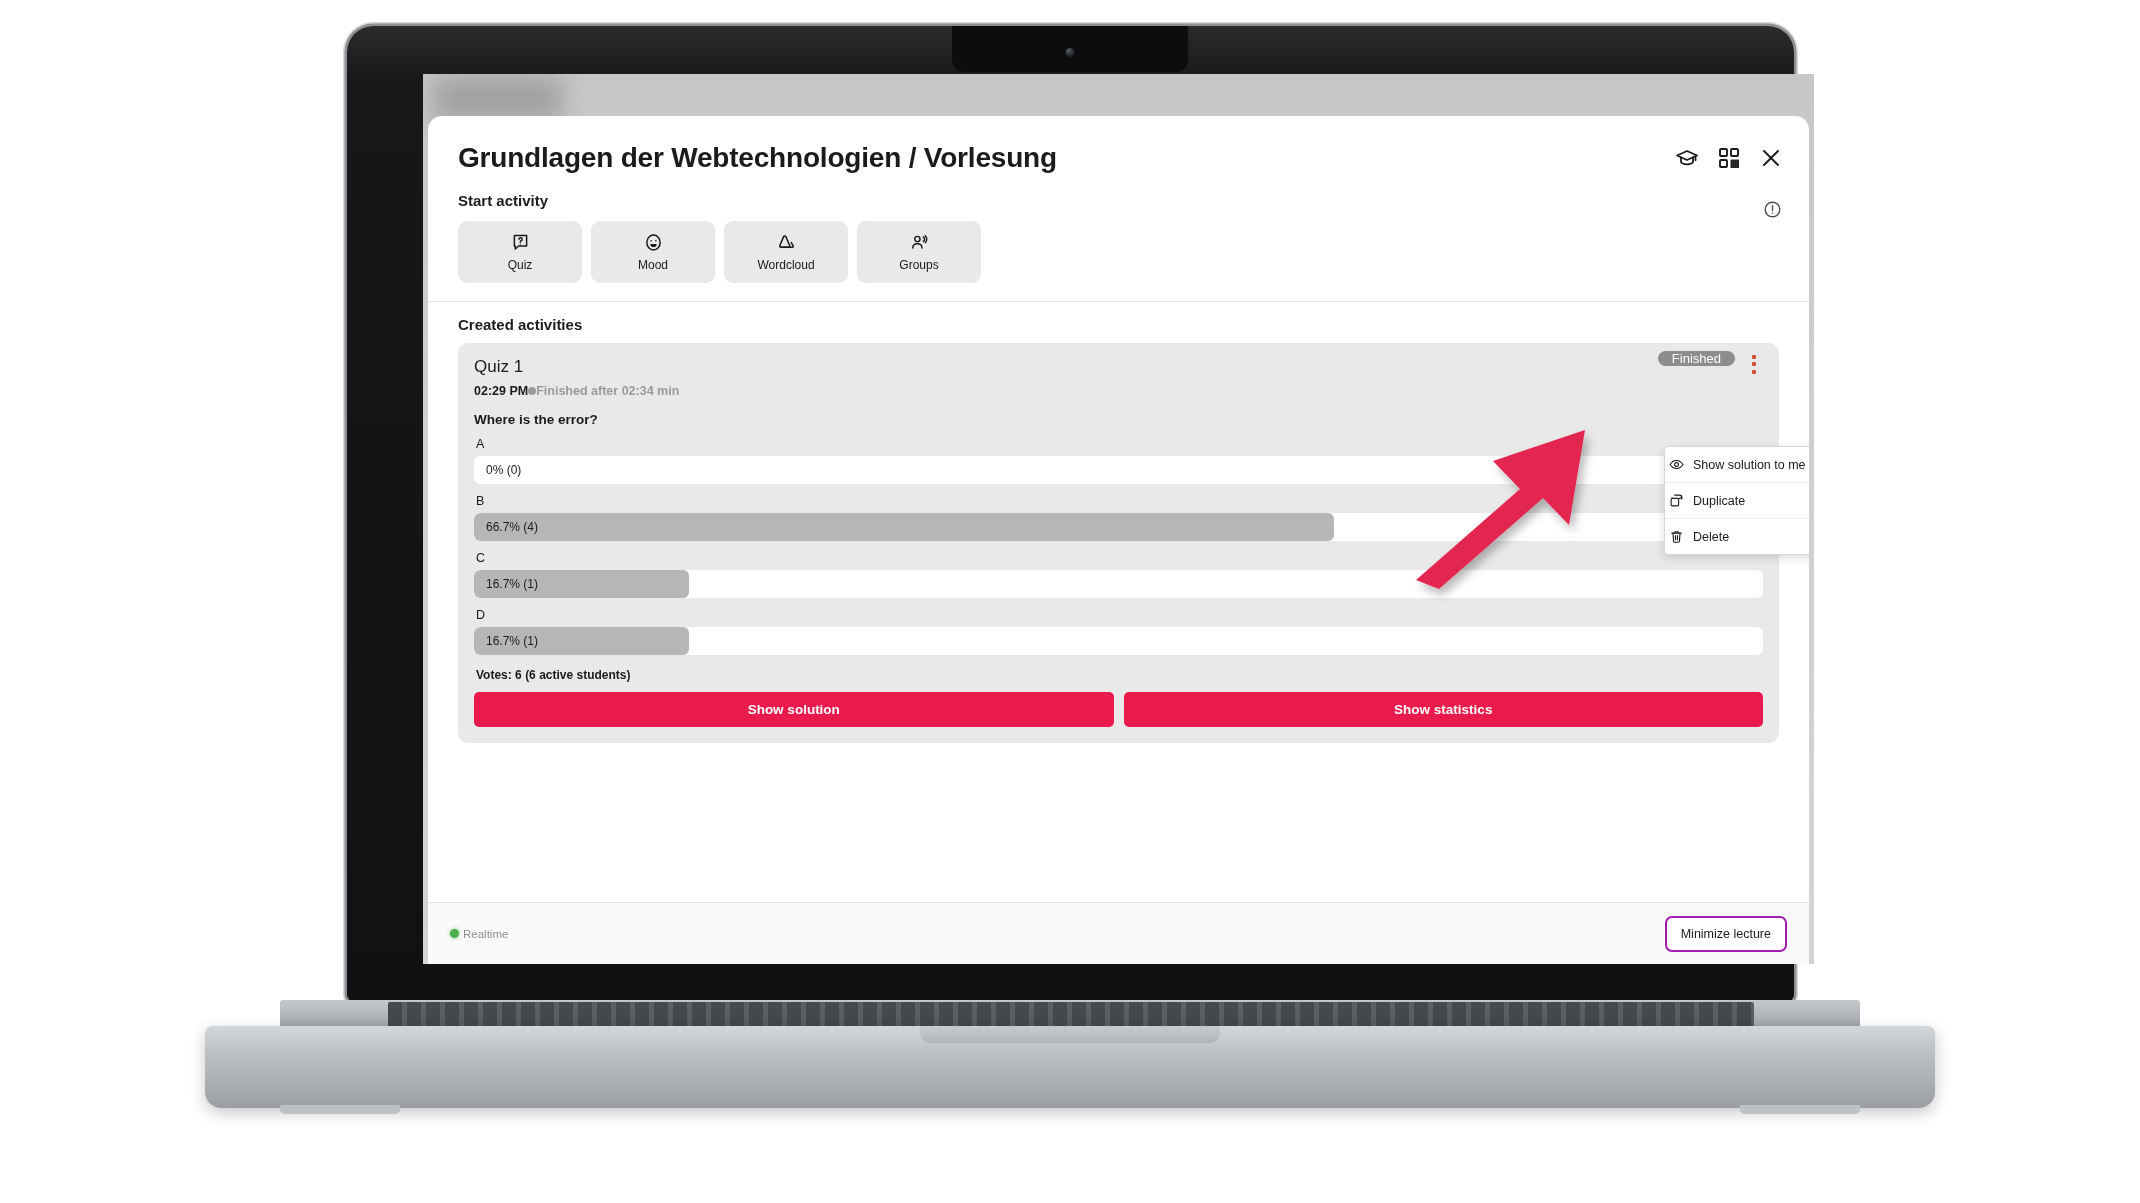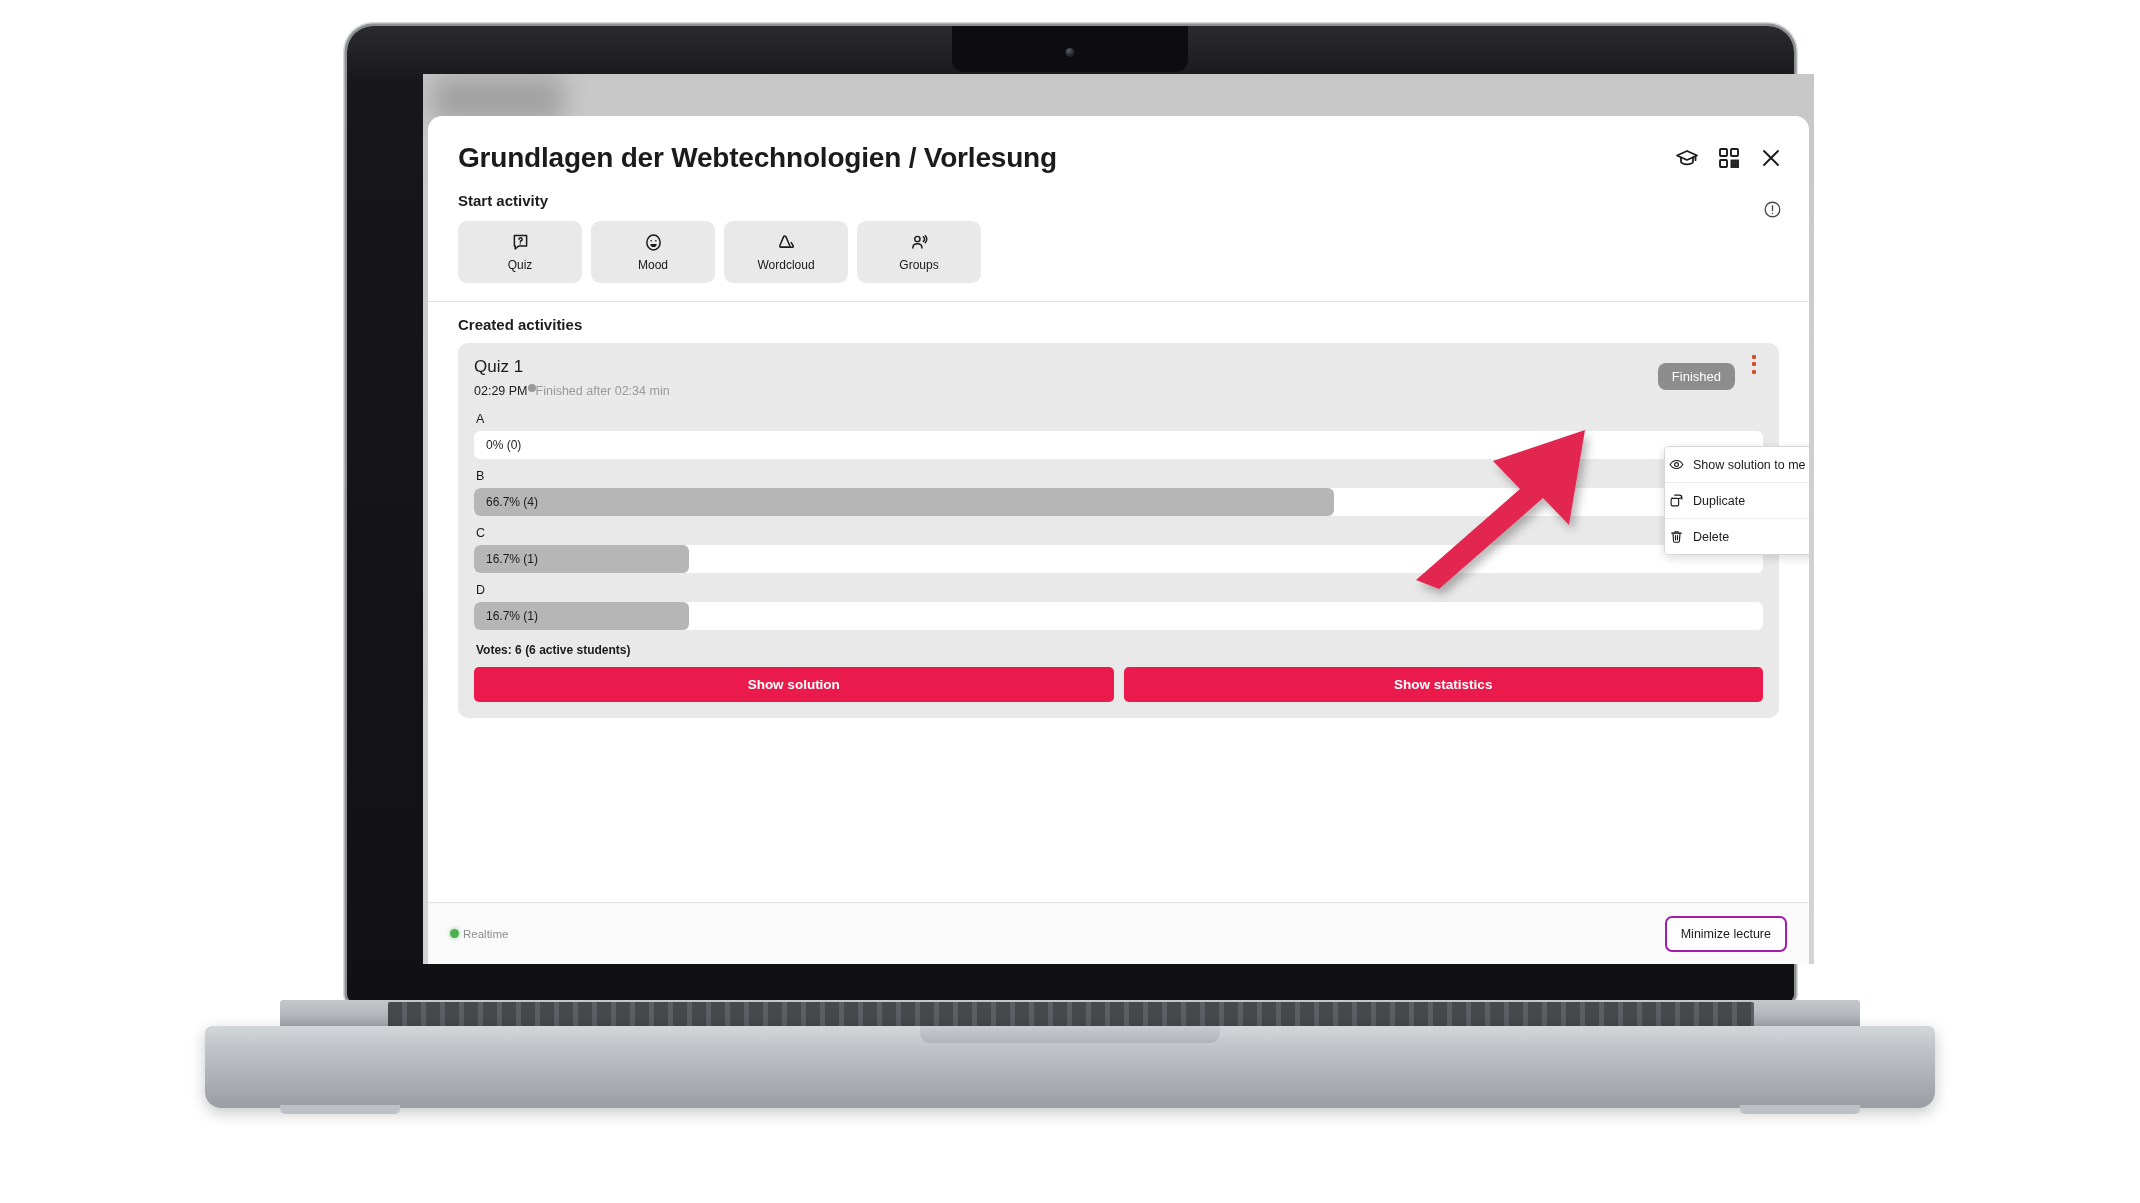--- a/index.html
+++ b/index.html
@@ -145,31 +145,31 @@
     margin-bottom: 10px;
   }
 
   .quiz-card {
     position: relative;
     background: #e9e9e9;
     border-radius: 10px;
     padding: 14px 16px 16px 16px;
   }
   .quiz-title { font-size: 17px; color: #1b1b1b; margin-bottom: 7px; }
-  .quiz-meta { font-size: 12.5px; color: #1b1b1b; display:flex; align-items:flex-start; margin-bottom: 14px; }
+  .quiz-meta { font-size: 12.5px; color: #1b1b1b; display:flex; align-items:center; margin-bottom: 14px; font-weight: bold; }
   .status-dot { width: 8px; height: 8px; border-radius: 50%; background: #9a9a9a; display:inline-block; }
   .quiz-meta .muted { color: #9a9a9a; }
 
   .finished-badge {
     position: absolute;
-    right: 44px; top: 20px;
+    right: 44px; top: 8px;
     background: #8d8d8d;
     color: #ffffff;
     font-size: 13px;
-    padding: 6px 14px;
+    padding: 0 14px;
     border-radius: 8px;
     z-index: 3;
   }
   .kebab {
     position: absolute;
     right: 16px; top: 8px;
     width: 18px; height: 26px;
     display: flex; flex-direction: column; align-items: center; justify-content: center; gap: 3.5px;
     cursor: pointer;
     z-index: 5;
@@ -439,20 +439,21 @@
             </div>
 
             <div class="quiz-title">Quiz 1</div>
 
             <div class="quiz-meta">
               <span>02:29 PM</span>
               <span class="status-dot"></span>
               <span class="muted">Finished after 02:34 min</span>
             </div>
 
+            <div class="question-text">Where is the error?</div>
 
             <div class="opt-letter">A</div>
             <div class="bar-track">
               <div class="bar-fill" style="width: 0%; background: transparent;"></div>
               <div class="bar-text">0% (0)</div>
             </div>
 
             <div class="opt-letter">B</div>
             <div class="bar-track">
               <div class="bar-fill" style="width: 66.7%; background: rgb(182, 182, 182);"></div>

